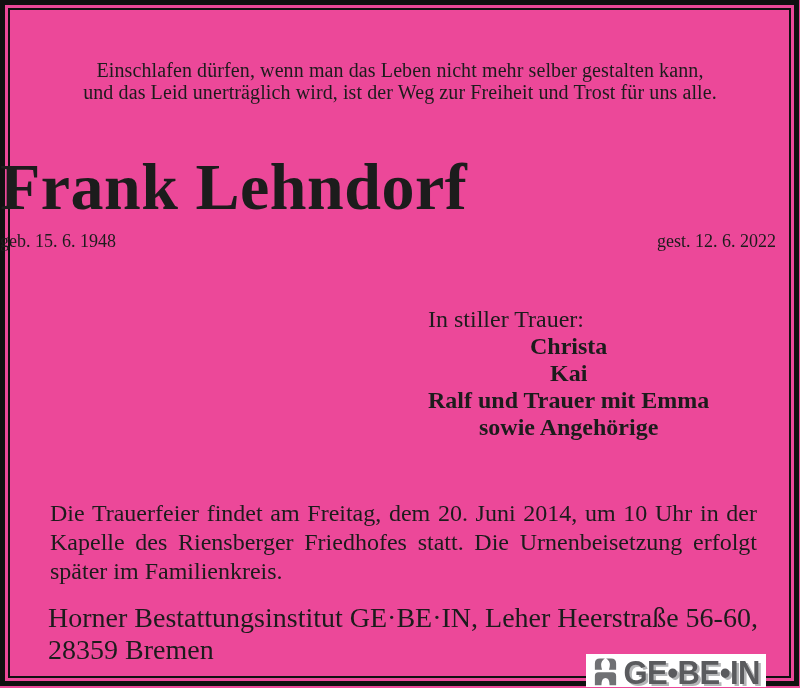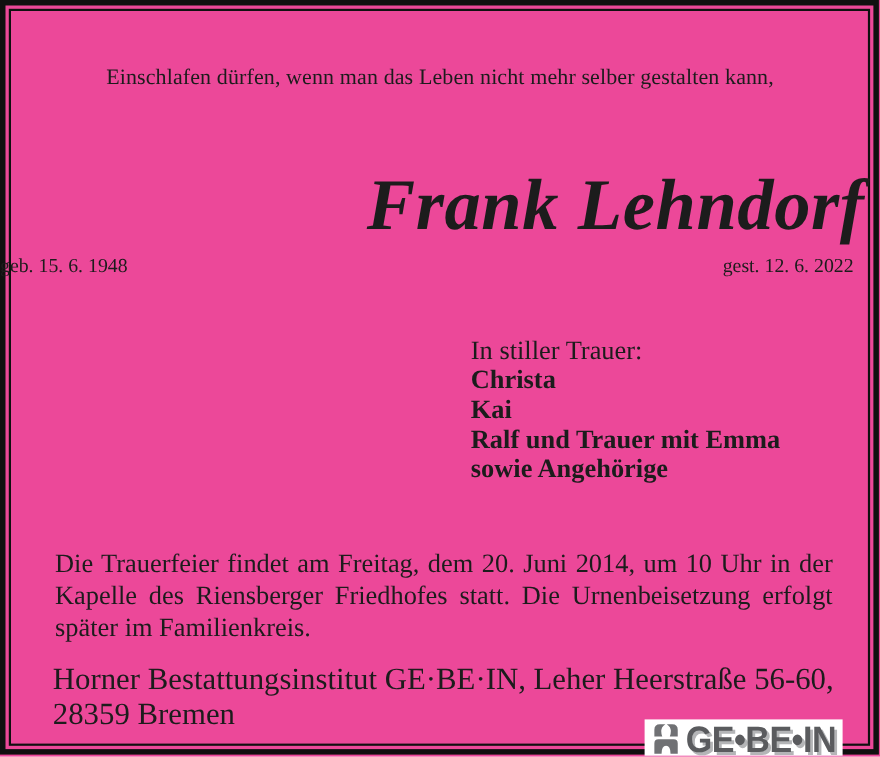--- a/index.html
+++ b/index.html
@@ -31,46 +31,45 @@
     top: 60px; left: 30px; right: 30px;
     text-align: center;
     font-size: 20px;
     line-height: 21.5px;
     letter-spacing: 0.1px;
     z-index: 2;
   }
   .deceased-name {
     position: absolute;
     top: 152px; left: 0; right: 14px;
-    text-align: right;
+    text-align: left;
     font-weight: bold;
     font-size: 66px;
     line-height: 70px;
     letter-spacing: 0.5px;
     z-index: 2;
-    font-style: italic;
   }
   .dates-row {
     position: absolute;
     top: 231px; left: 0; right: 24px;
     display: flex;
     justify-content: space-between;
     column-gap: 58px;
     font-size: 18px;
     z-index: 2;
   }
   .mourners {
     position: absolute;
     top: 306px; left: 428px;
     font-size: 24px;
     line-height: 27px;
     z-index: 2;
   }
   .mourners-intro { }
-  .mourner-name { font-weight: bold; }
+  .mourner-name { font-weight: bold; text-align: center; }
   .funeral-info {
     position: absolute;
     top: 499px; left: 50px;
     width: 707px;
     font-size: 24px;
     line-height: 29px;
     text-align: justify;
     z-index: 2;
   }
   .institute-line {
@@ -107,20 +106,21 @@
 </head>
 <body>
 
 <div class="page">
 
   <div class="frame-outer"></div>
   <div class="frame-inner"></div>
 
   <div class="epigraph">
     <div>Einschlafen dürfen, wenn man das Leben nicht mehr selber gestalten kann,</div>
+    <div>und das Leid unerträglich wird, ist der Weg zur Freiheit und Trost für uns alle.</div>
   </div>
 
   <div class="deceased-name">Frank Lehndorf</div>
 
   <div class="dates-row">
     <span>geb. 15. 6. 1948</span>
     <span>gest. 12. 6. 2022</span>
   </div>
 
   <div class="mourners">

